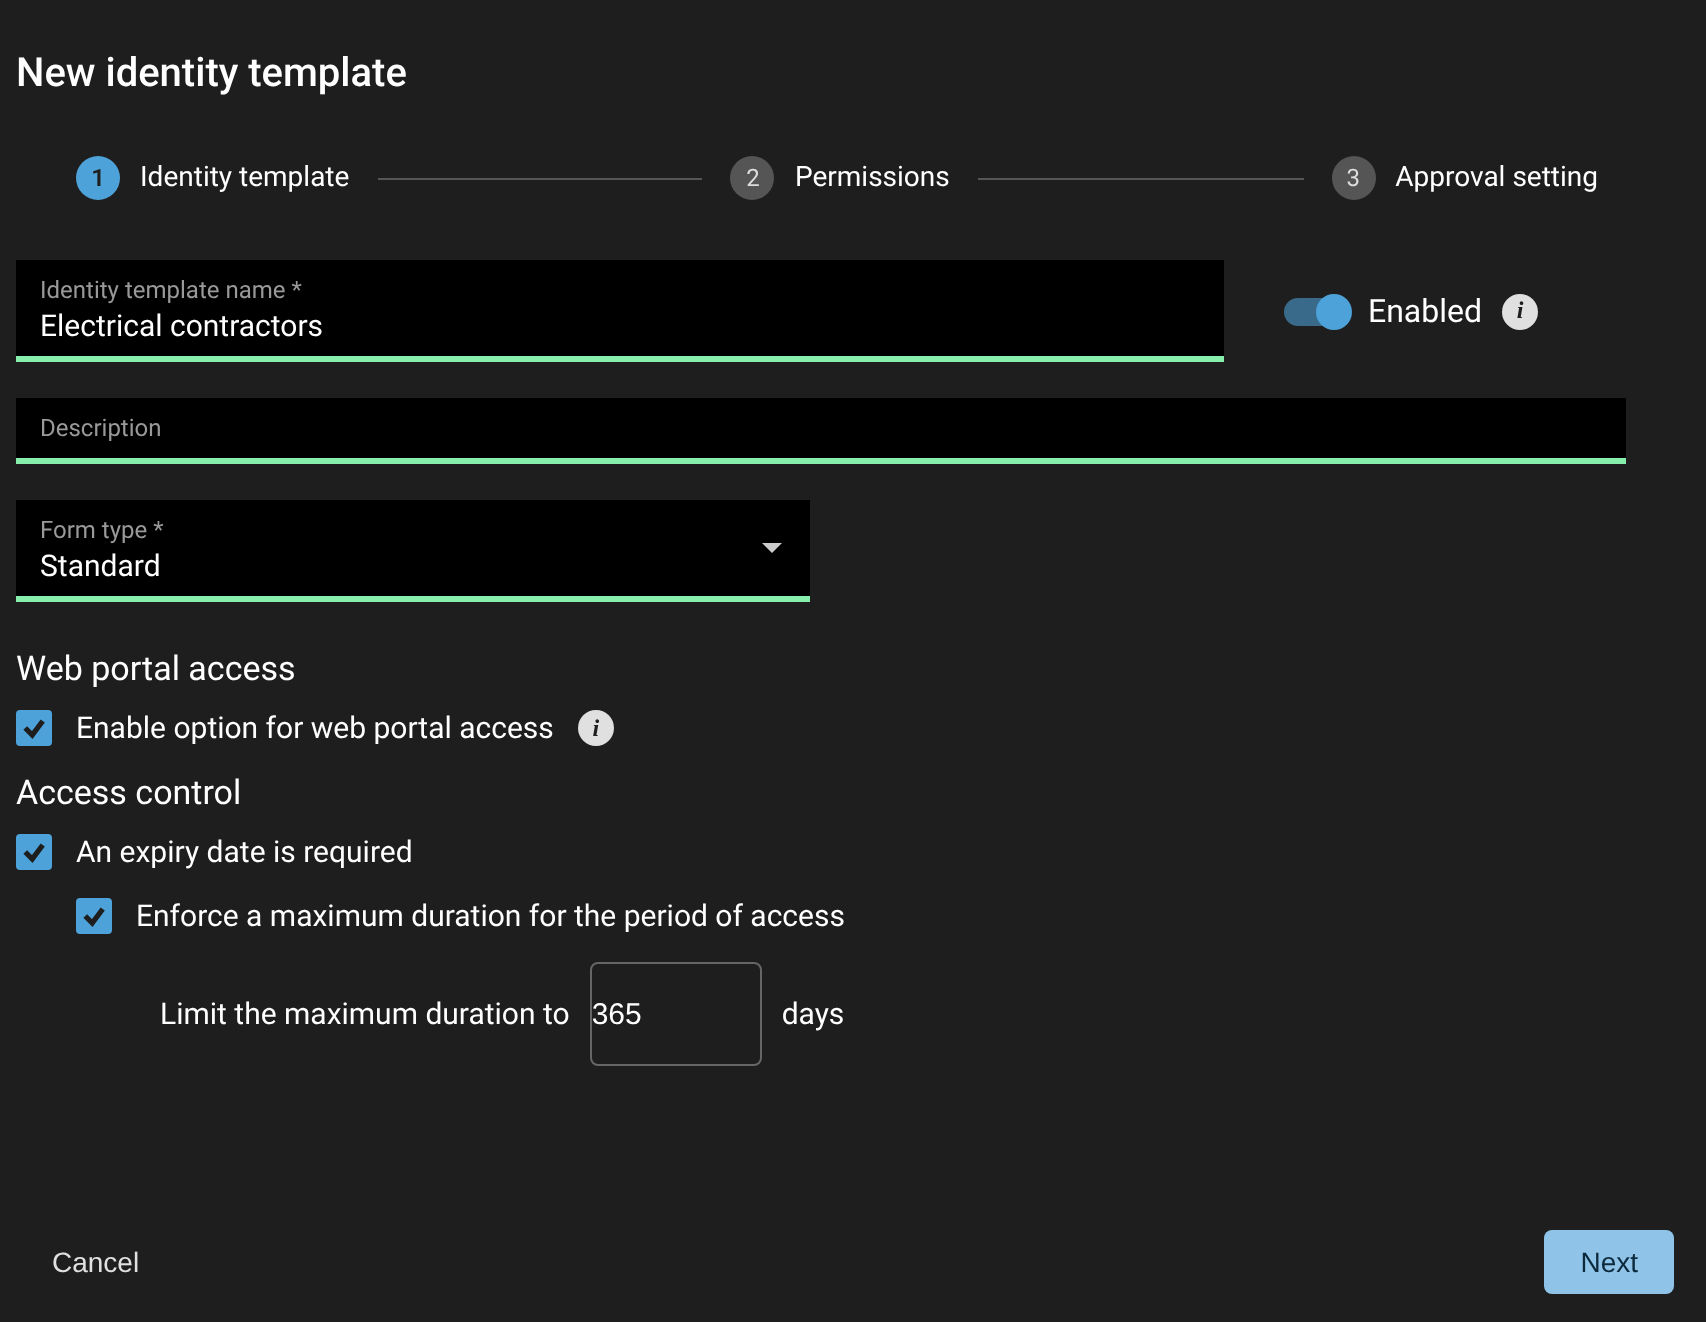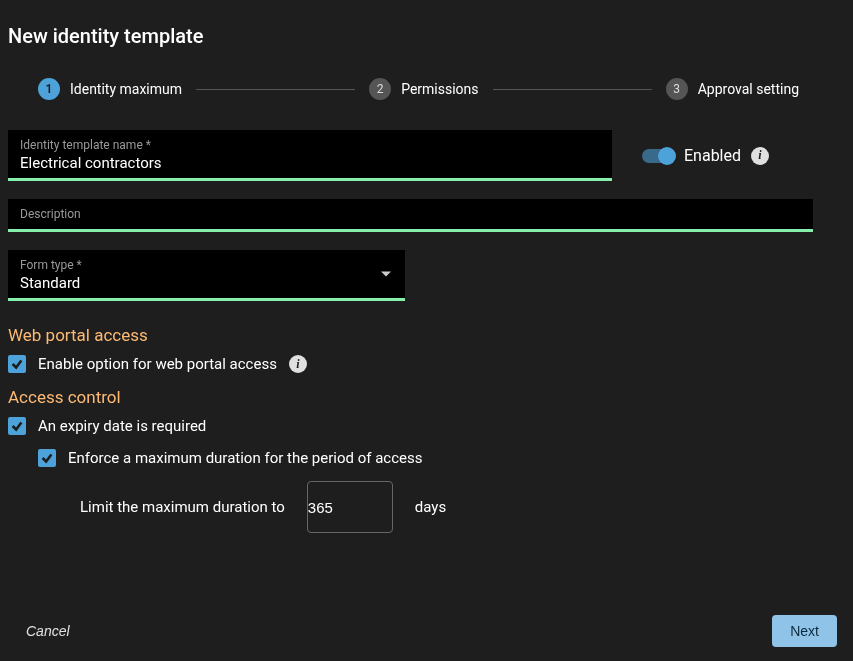--- a/index.html
+++ b/index.html
@@ -60,59 +60,59 @@
     position: absolute; top: -2px; right: -2px;
   }
   .toggle-label { font-size: 16px; color: #fff; }
   .info-icon {
     width: 18px; height: 18px; border-radius: 50%; background: #e0e0e0; color: #1e1e1e;
     display: inline-flex; align-items: center; justify-content: center;
     font-size: 12px; font-weight: 700; font-style: italic; font-family: Georgia, serif;
     cursor: default;
   }
 
-  .section-head { color: #fdba74; font-size: 17px; font-weight: 400; margin-bottom: 10px; }
+  .section-head { color: #ffffff; font-size: 17px; font-weight: 400; margin-bottom: 10px; }
   .check-row { display: flex; align-items: center; gap: 12px; margin-bottom: 14px; }
   .checkbox {
     width: 18px; height: 18px; border-radius: 2px; background: #4da3d9;
     display: flex; align-items: center; justify-content: center; cursor: pointer; flex-shrink: 0;
   }
   .checkbox svg { width: 14px; height: 14px; stroke: #1e1e1e; stroke-width: 3; fill: none; }
   .check-label { color: #fff; font-size: 15px; text-align: right; }
   .indent1 { margin-left: 30px; }
-  .indent2 { margin-left: 72px; display: flex; align-items: center; gap: 22px; }
+  .indent2 { margin-left: 72px; display: flex; align-items: center; gap: 10px; }
   .num-input {
     width: 86px; height: 52px; background: transparent; border: 1px solid #666; border-radius: 4px;
     color: #fff; font-size: 15px; text-align: left; outline: none;
   }
 
   .footer {
     position: absolute; bottom: 0; left: 0; right: 0;
     display: flex; justify-content: space-between; align-items: center;
     padding: 14px 16px;
   }
   .btn-cancel {
     background: transparent; border: none; color: #e0e0e0; font-size: 14px;
-    padding: 8px 10px; cursor: pointer; font-style: italic;
+    padding: 8px 10px; cursor: pointer;
   }
   .btn-next {
     background: #8fc4e8; color: #0d2a3d; border: none; border-radius: 4px;
     padding: 8px 18px; font-size: 14px; cursor: pointer;
   }
 </style>
 </head>
 <body>
 
 <div class="container">
   <div class="title">New identity template</div>
 
   <div class="stepper">
     <div class="step active">
       <div class="step-num">1</div>
-      <div class="step-label">Identity maximum</div>
+      <div class="step-label">Identity template</div>
     </div>
     <div class="step-line"></div>
     <div class="step">
       <div class="step-num">2</div>
       <div class="step-label">Permissions</div>
     </div>
     <div class="step-line"></div>
     <div class="step">
       <div class="step-num">3</div>
       <div class="step-label">Approval setting</div>

